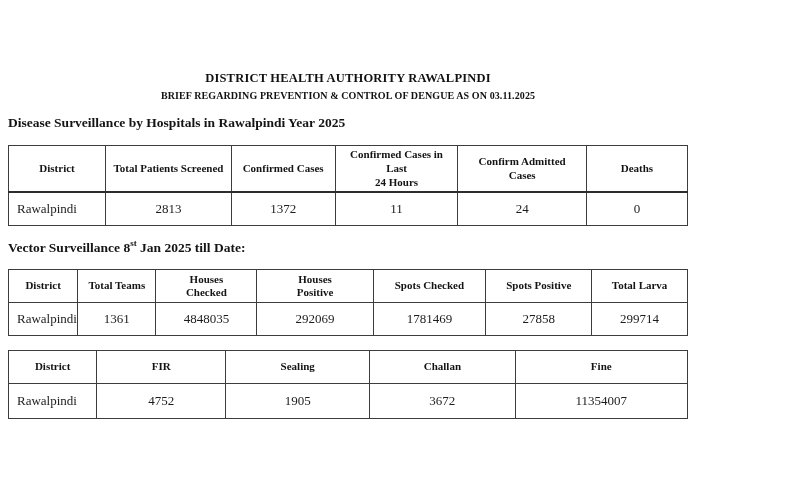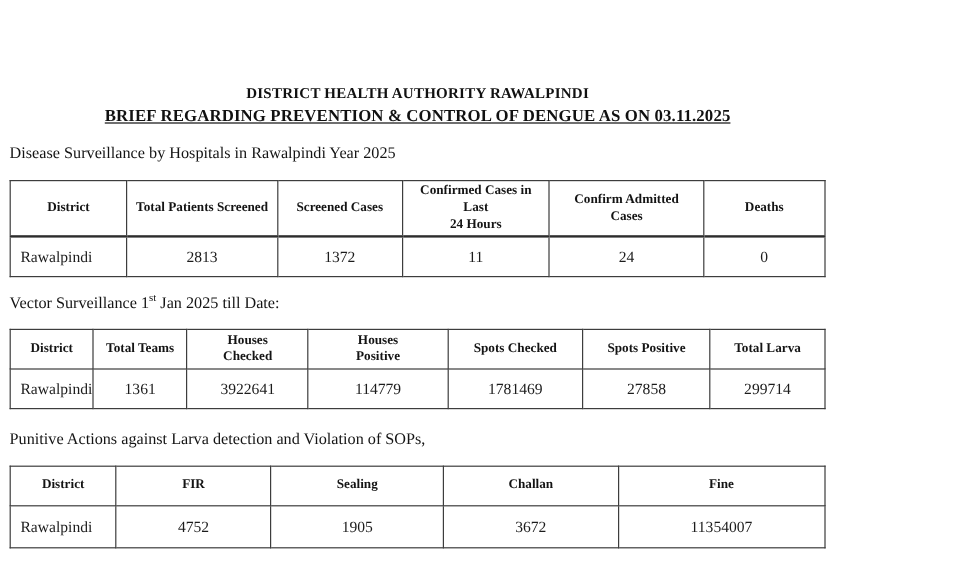--- a/index.html
+++ b/index.html
@@ -17,29 +17,28 @@
   }
   .title-block { text-align: center; padding-top: 71px; }
   .doc-title {
     font-size: 12.5px;
     font-weight: bold;
     letter-spacing: 0.2px;
     color: #111;
   }
   .doc-subtitle {
     margin-top: 4px;
-    font-size: 14px;
+    font-size: 10px;
     font-weight: bold;
-    text-decoration: underline;
     letter-spacing: 0.1px;
     color: #111;
   }
   .section-heading {
     font-size: 13.5px;
-    font-weight: normal;
+    font-weight: bold;
     color: #141414;
     text-align: left;
   }
   .section-heading sup { font-size: 9px; text-align: right; }
   .sh-1 { margin-top: 14px; }
   .sh-2 { margin-top: 12px; }
   .sh-3 { margin-top: 17px; }
   table {
     width: 100%;
     border-collapse: collapse;
@@ -91,42 +90,42 @@
         <col style="width:18.5%">
         <col style="width:15.3%">
       <col style="width:18.1%">
         <col style="width:18.9%">
         <col>
     </colgroup>
     <thead>
       <tr>
         <th>District</th>
         <th>Total Patients Screened</th>
-        <th>Screened Cases</th>
+        <th>Confirmed Cases</th>
         <th>Confirmed Cases in Last
 24 Hours</th>
         <th>Confirm Admitted
 Cases</th>
         <th>Deaths</th>
       </tr>
     </thead>
     <tbody>
       <tr>
         <td class="district-cell">Rawalpindi</td>
         <td>2813</td>
         <td>1372</td>
         <td>11</td>
         <td>24</td>
         <td>0</td>
       </tr>
     </tbody>
   </table>
 
   <div class="section-heading sh-2">
-    <span>Vector Surveillance 1</span><sup>st</sup><span> Jan 2025 till Date:</span>
+    <span>Vector Surveillance 8</span><sup>st</sup><span> Jan 2025 till Date:</span>
   </div>
   <table class="t2">
     <colgroup>
       <col style="width:10.2%">
         <col style="width:11.5%">
         <col style="width:14.9%">
       <col style="width:17.1%">
         <col style="width:16.6%">
         <col style="width:15.6%">
         <col>
@@ -141,30 +140,29 @@
 Positive</th>
         <th>Spots Checked</th>
         <th>Spots Positive</th>
         <th>Total Larva</th>
       </tr>
     </thead>
     <tbody>
       <tr>
         <td class="district-cell">Rawalpindi</td>
         <td>1361</td>
-        <td>3922641</td>
-        <td>114779</td>
+        <td>4848035</td>
+        <td>292069</td>
         <td>1781469</td>
         <td>27858</td>
         <td>299714</td>
       </tr>
     </tbody>
   </table>
 
-  <div class="section-heading sh-3">Punitive Actions against Larva detection and Violation of SOPs,</div>
   <table class="t3">
     <colgroup>
       <col style="width:13%">
         <col style="width:19%">
         <col style="width:21.2%">
       <col style="width:21.4%">
         <col>
     </colgroup>
     <thead>
       <tr>

